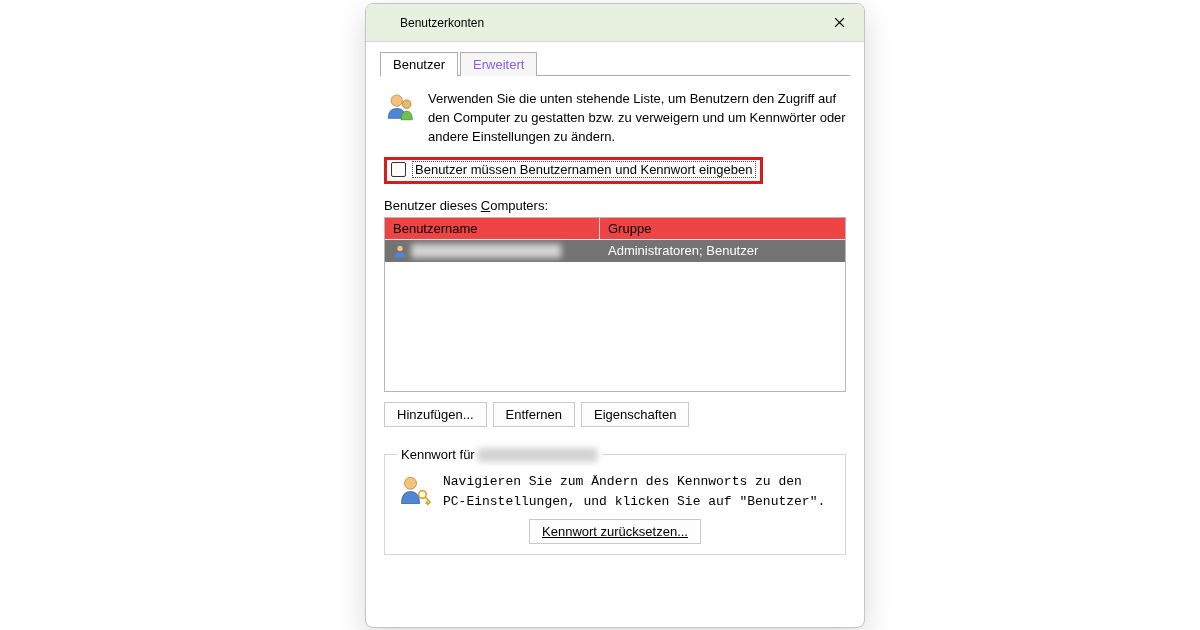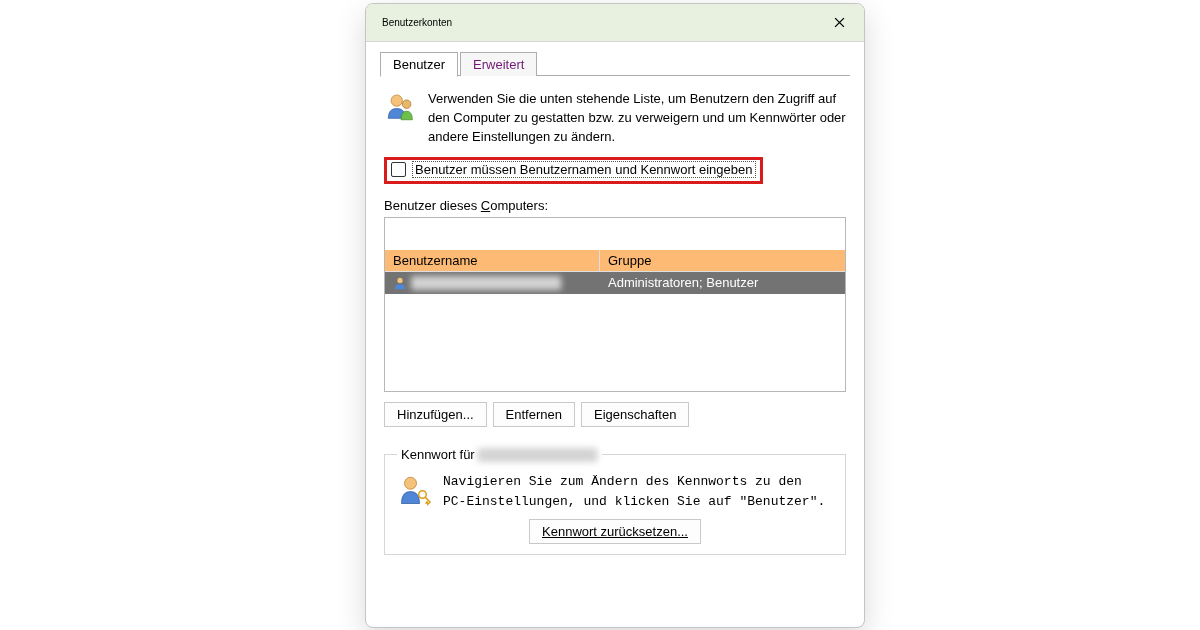--- a/index.html
+++ b/index.html
@@ -26,21 +26,21 @@
   }
   .titlebar {
     height: 38px;
     background: #e8f1df;
     display: flex;
     align-items: center;
     justify-content: space-between;
     padding: 0 12px 0 16px;
     border-bottom: 1px solid #d6d6d6;
   }
-  .titlebar .title { font-size: 10px; }
+  .titlebar .title { font-size: 12px; margin-left: 18px; }
   .close-btn {
     width: 26px; height: 26px;
     display: flex; align-items: center; justify-content: center;
     cursor: pointer;
   }
   .close-btn svg { width: 11px; height: 11px; }
   .tabs {
     display: flex;
     padding: 10px 14px 0 14px;
     gap: 2px;
@@ -56,21 +56,21 @@
     z-index: 2;
     cursor: pointer;
   }
   .tab.active {
     background: #fff;
     border-bottom: 1px solid #fff;
     margin-bottom: -1px;
   }
   .tab.inactive {
     background: #f6f6f6;
-    color: #701a75;
+    color: #8b5cf6;
   }
   .tabline {
     position: absolute;
     left: 14px; right: 14px; bottom: 0;
     border-bottom: 1px solid #adadad;
     z-index: 1;
   }
   .tab-body {
     padding: 14px 18px 10px 18px;
   }
@@ -100,23 +100,22 @@
   .section-label { font-size: 13px; margin-bottom: 4px; }
   .section-label u { text-decoration: underline; }
 
   .listview {
     border: 1px solid #b7b7b7;
     height: 175px;
     background: #fff;
   }
   .lv-header {
     display: flex;
-    background: #fdba74;
+    background: #ef4444;
     border-bottom: 1px solid #e0e0e0;
-    margin-top: 32px;
   }
   .lv-col {
     padding: 3px 8px;
     font-size: 13px;
     border-right: 1px solid #e0e0e0;
   }
   .lv-col.c1 { flex: 0 0 215px; }
   .lv-col.c2 { flex: 1; border-right: none; }
   .lv-row {
     display: flex;

